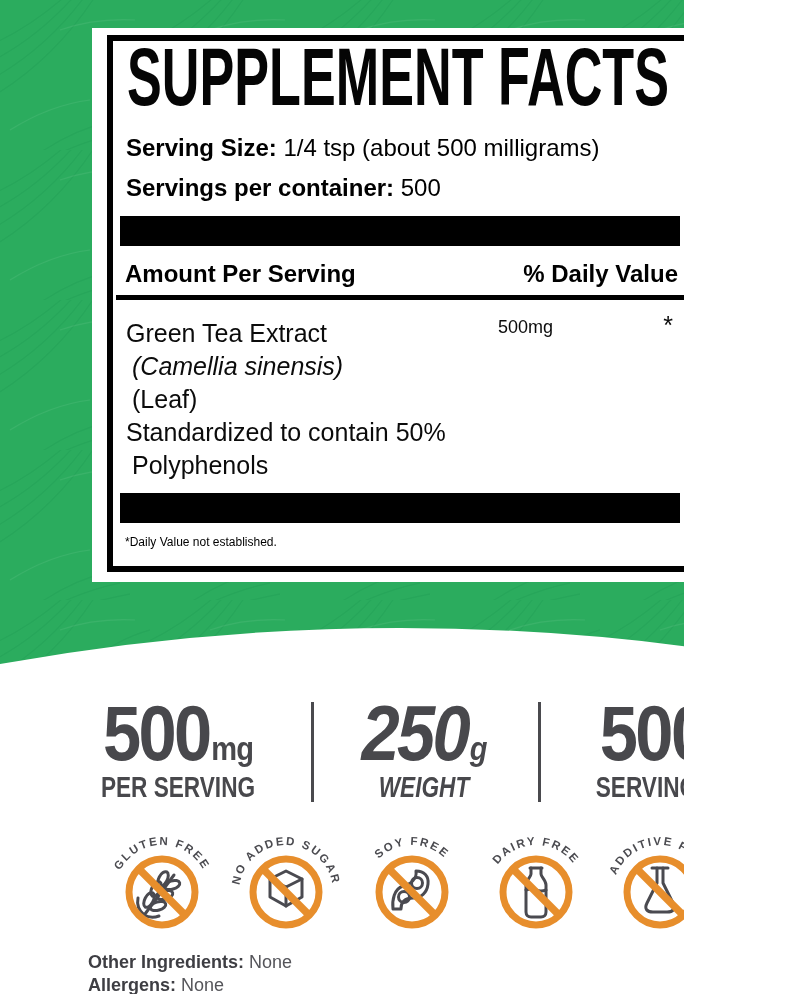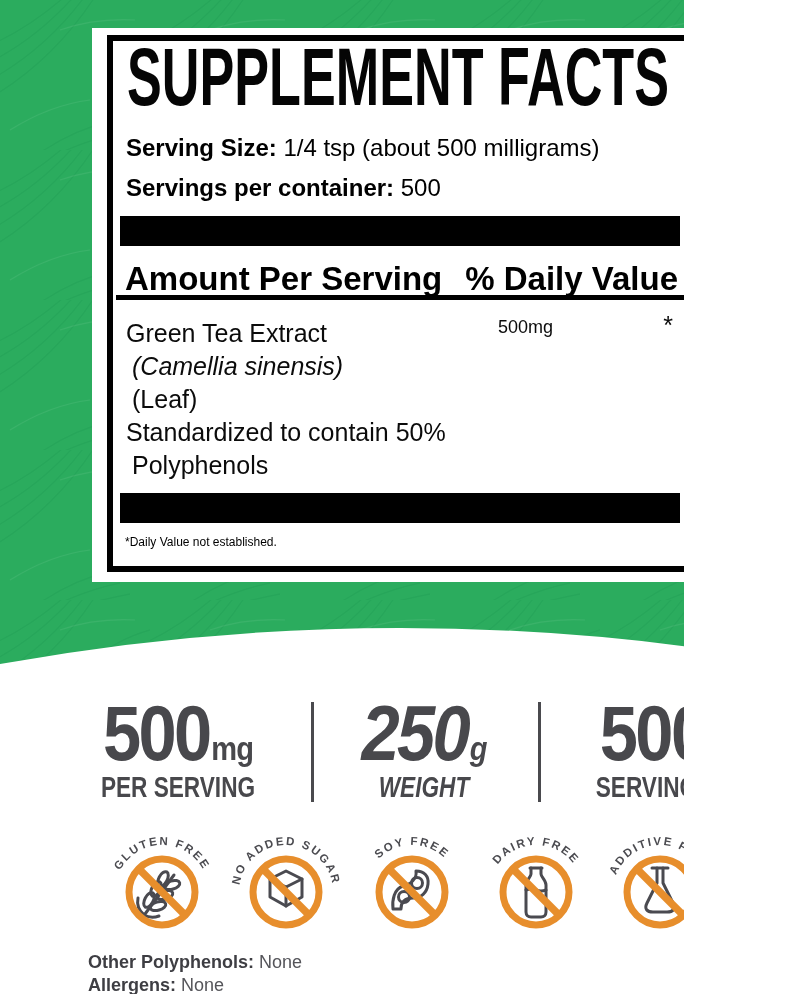--- a/index.html
+++ b/index.html
@@ -16,21 +16,21 @@
                border:6px solid #000;box-sizing:border-box;}
   .title-svg{position:absolute;left:14px;top:3px;}
   .serving-line{position:absolute;left:13px;font-size:24px;color:#000;white-space:nowrap;}
   .serving-line b{font-weight:bold;}
   .line-serving-size{top:93px;}
   .line-servings{top:133px;}
   .bar{position:absolute;left:7px;right:7px;height:30px;background:#000;}
   .bar1{top:175px;}
   .bar2{top:452px;}
   .col-headers{position:absolute;left:12px;right:9px;top:219px;display:flex;
-               justify-content:space-between;font-size:33px;font-weight:bold;color:#000;}
+               justify-content:space-between;font-size:24px;font-weight:bold;color:#000;}
   .thick-rule{position:absolute;left:3px;right:3px;top:254px;height:5px;background:#000;}
   .ingredient{position:absolute;left:13px;top:276px;font-size:25px;line-height:33px;color:#0b0b0b;}
   .ing-sub{padding-left:6px;}
   .italic{font-style:italic;}
   .ing-amount{position:absolute;left:385px;top:276px;font-size:18px;color:#0b0b0b;}
   .ing-dv{position:absolute;right:14px;top:270px;font-size:25px;color:#0b0b0b;}
   .footnote{position:absolute;left:12px;top:494px;font-size:12px;color:#000;}
 
   
   .stat{position:absolute;top:696px;width:200px;text-align:center;color:#48484C;}
@@ -226,21 +226,21 @@
       <path d="M47,38 H63"></path>
       <path d="M52,38 V53 L42,73 C39,79 42,82 48,82 H62 C68,82 71,79 68,73 L58,53 V38"></path>
     </g>
     <g class="ring">
       <circle cx="55" cy="62" r="33" stroke-width="7"></circle>
       <line x1="32.5" y1="39.5" x2="77.5" y2="84.5" stroke-width="7.5"></line>
     </g>
   </svg>
 
   <div class="footer-line f-1">
-    <b>Other Polyphenols:</b>
+    <b>Other Ingredients:</b>
     <span>None</span>
   </div>
   <div class="footer-line f-2">
     <b>Allergens:</b>
     <span>None</span>
   </div>
 
 </div>
 
 </body></html>

